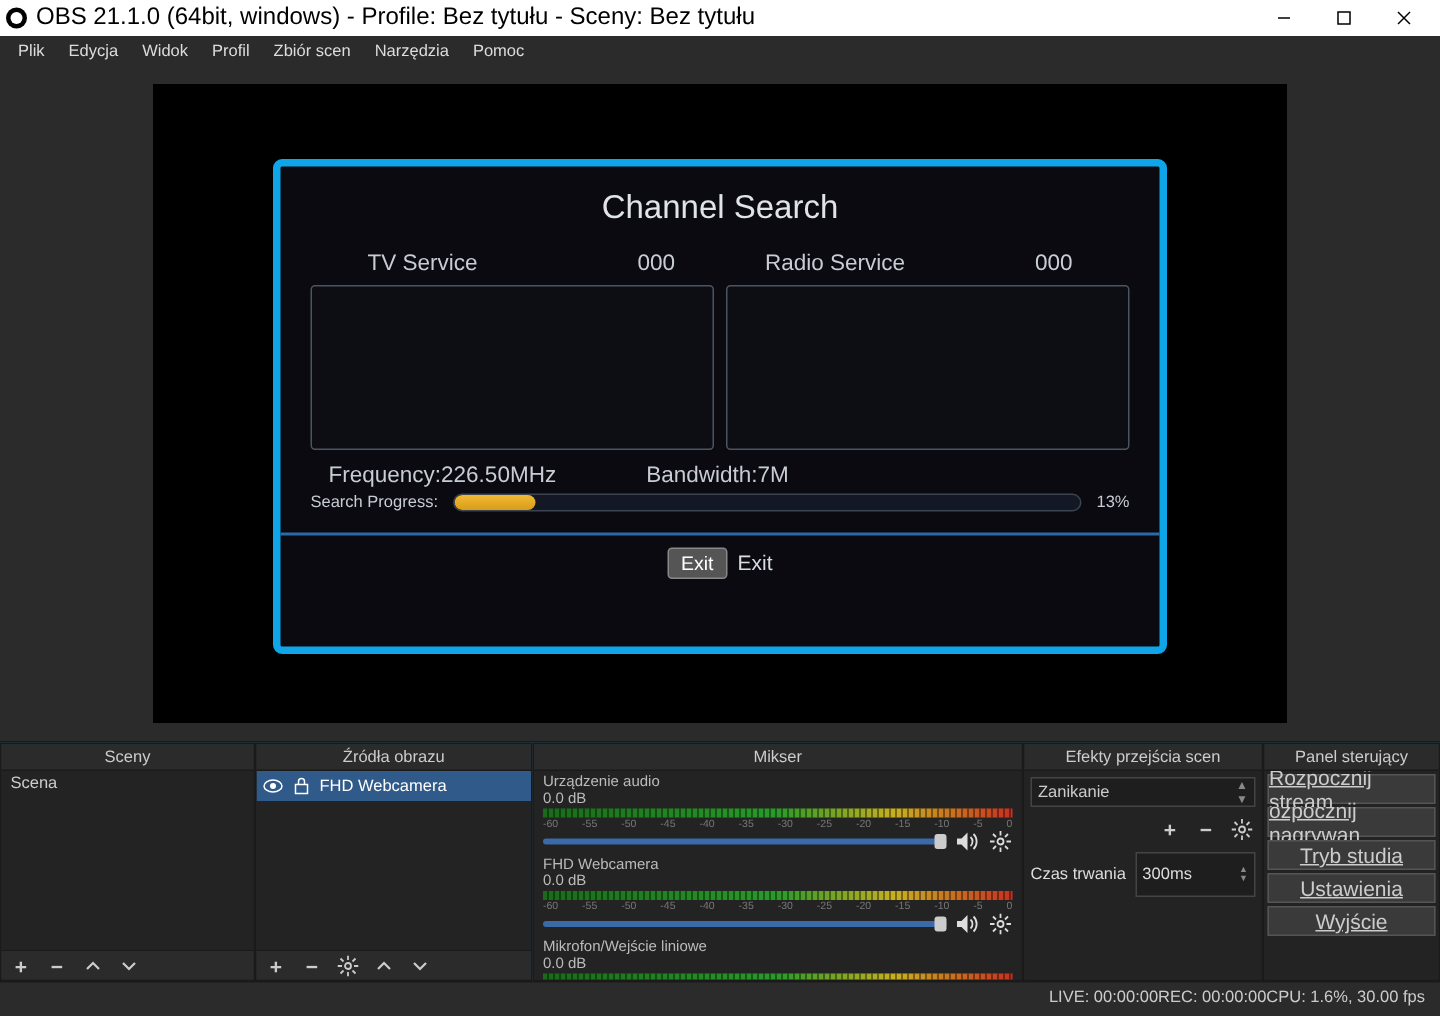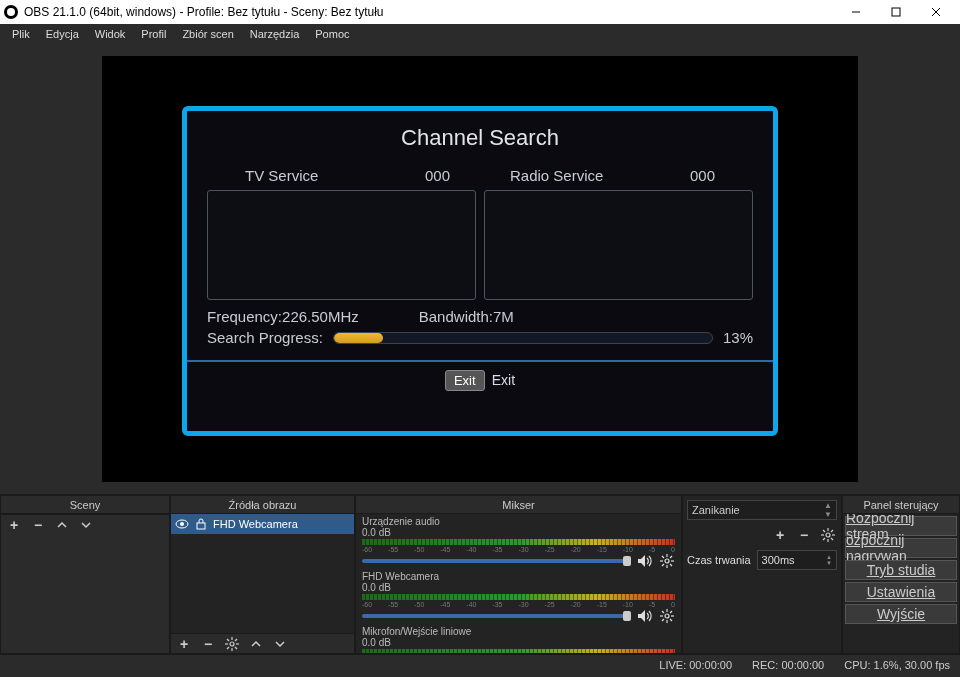--- a/index.html
+++ b/index.html
@@ -1,19 +1,19 @@
 <!DOCTYPE html>
 <html><head>
 <meta charset="utf-8">
 <style>
 * { margin: 0; padding: 0; box-sizing: border-box; font-family: "Segoe UI", Tahoma, sans-serif; }
 body { background: #2b2b2b; width: 960px; height: 677px; overflow: hidden; color: #ddd; font-size: 11px; }
 
 
-.titlebar { height: 24px; background: #fff; color: #000; display: flex; align-items: center; padding: 0 4px; font-size: 12px; }
+.titlebar { height: 24px; background: #fff; color: #000; display: flex; align-items: center; padding: 0 4px; font-size: 16px; }
 .titlebar .obs-icon { width: 14px; height: 14px; border-radius: 50%; background: #000; margin-right: 6px; position: relative; }
 .titlebar .obs-icon::after { content: ""; position: absolute; left: 3px; top: 3px; width: 8px; height: 8px; border-radius: 50%; background: #fff; }
 .titlebar .title { flex: 1; }
 .titlebar .wbtns { display: flex; gap: 0; }
 .titlebar .wbtn { width: 40px; height: 24px; display: flex; align-items: center; justify-content: center; cursor: pointer; font-size: 13px; }
 
 
 .menubar { height: 20px; background: #2b2b2b; display: flex; align-items: center; padding: 0 4px; gap: 0; }
 .menubar span { padding: 2px 8px; cursor: pointer; color: #ddd; font-size: 11px; text-align: right; }
 
@@ -21,22 +21,22 @@
 .preview-wrap { height: 450px; display: flex; align-items: center; justify-content: center; background: #2b2b2b; padding: 10px 0; }
 .preview { width: 756px; height: 426px; background: #000; position: relative; }
 
 
 .chdlg { position: absolute; left: 80px; top: 50px; width: 596px; height: 330px; border: 5px solid #0ea5e9; border-radius: 6px; background: #0a0a10; color: #d8dde5; font-family: Arial, sans-serif; }
 .chdlg h1 { text-align: center; font-size: 22px; font-weight: normal; margin: 14px 0 16px; color: #e0e4ea; }
 .chrow { display: flex; padding: 0 28px; font-size: 15px; color: #c8ccd4; }
 .chrow .col { flex: 1; display: flex; justify-content: space-between; padding: 0 30px; }
 .chboxes { display: flex; padding: 6px 20px 0; gap: 8px; }
 .chbox { flex: 1; height: 110px; border: 1px solid #4a5560; border-radius: 3px; background: #0d0d14; }
-.chinfo { padding: 8px 20px 0; font-size: 15px; color: #c8ccd4; display: flex; gap: 60px; }
-.chprog { display: flex; align-items: center; padding: 4px 20px 0; gap: 10px; font-size: 15px; color: #c8ccd4; }
+.chinfo { padding: 8px 32px 0; font-size: 15px; color: #c8ccd4; display: flex; gap: 60px; }
+.chprog { display: flex; align-items: center; padding: 4px 20px 0; gap: 10px; font-size: 11px; color: #c8ccd4; }
 .chprog .bar { flex: 1; height: 12px; background: #141824; border: 1px solid #3a4452; border-radius: 6px; overflow: hidden; position: relative; }
 .chprog .fill { height: 100%; width: 13%; background: linear-gradient(#f0b933, #d89d1a); border-radius: 6px; }
 .chdivider { height: 2px; background: #2a6aa8; margin: 14px 0 8px; }
 .chexit { text-align: center; }
 .chexit .btn { display: inline-block; padding: 2px 8px; border: 1px solid #888; border-radius: 3px; background: #555; color: #fff; font-size: 13px; margin-right: 4px; }
 .chexit .lbl { font-size: 14px; color: #d8dde5; }
 
 
 .bottom { display: flex; height: 160px; background: #0ea5e9; border-top: 1px solid #1a1a1a; }
 .panel { border: 1px solid #1a1a1a; display: flex; flex-direction: column; background: #2b2b2b; }
@@ -66,30 +66,30 @@
 .mix-slider { flex: 1; height: 4px; background: #3a6aa8; border-radius: 2px; position: relative; }
 .mix-slider .knob { position: absolute; right: 0; top: -3px; width: 8px; height: 10px; background: #ccc; border-radius: 2px; }
 .mix-icon { width: 16px; height: 16px; color: #ddd; font-size: 13px; cursor: pointer; display: inline-flex; align-items: center; justify-content: center; }
 
 
 .trans { width: 160px; }
 .trans-body { padding: 4px; font-size: 11px; }
 .trans-select { width: 100%; height: 20px; background: #1e1e1e; border: 1px solid #444; color: #ccc; padding: 0 4px; display: flex; align-items: center; justify-content: space-between; }
 .trans-btns { display: flex; justify-content: flex-end; gap: 6px; margin: 6px 0; }
 .trans-dur { display: flex; align-items: center; gap: 6px; }
-.trans-dur .spin { flex: 1; height: 20px; background: #1e1e1e; border: 1px solid #444; display: flex; align-items: center; justify-content: space-between; padding: 0 4px; }
+.trans-dur .spin { flex: 1; height: 30px; background: #1e1e1e; border: 1px solid #444; display: flex; align-items: center; justify-content: space-between; padding: 0 4px; }
 .trans-dur .spin-arrows { display: flex; flex-direction: column; font-size: 6px; line-height: 6px; color: #888; }
 
 
 .controls { width: 118px; }
 .controls-body { padding: 2px; display: flex; flex-direction: column; gap: 2px; }
 .ctrl-btn { height: 20px; background: #3a3a3a; border: 1px solid #555; color: #ccc; font-size: 14px; display: flex; align-items: center; justify-content: center; cursor: pointer; text-decoration: underline; }
 
 
-.statusbar { height: 20px; background: #2b2b2b; display: flex; align-items: center; justify-content: flex-end; gap: 20px; padding: 0 10px; font-size: 11px; color: #ccc; border-top: 1px solid #1a1a1a; }
+.statusbar { height: 20px; background: #2b2b2b; display: flex; align-items: center; justify-content: flex-end; padding: 0 10px; font-size: 11px; color: #ccc; border-top: 1px solid #1a1a1a; }
 
 svg { display: block; }
 </style>
 </head>
 <body>
 
 <div class="titlebar">
   <span class="obs-icon"></span>
   <span class="title">OBS 21.1.0 (64bit, windows) - Profile: Bez tytułu - Sceny: Bez tytułu</span>
   <div class="wbtns">
@@ -157,20 +157,23 @@
         <span class="lbl">Exit</span>
       </div>
     </div>
   </div>
 </div>
 
 <div class="bottom">
 
   <div class="panel scenes">
     <div class="panel-header">Sceny</div>
+    <div class="panel-body">
+      <div class="scene-item">Scena</div>
+    </div>
     <div class="panel-footer">
       <span class="ibtn">+</span>
       <span class="ibtn">−</span>
       <span class="ibtn">
           <svg width="10" height="10" viewBox="0 0 10 10">
             <path d="M1 7 L5 3 L9 7" fill="none" stroke="#ccc" stroke-width="1.5"></path>
           </svg>
         </span>
       <span class="ibtn">
           <svg width="10" height="10" viewBox="0 0 10 10">
@@ -333,20 +336,21 @@
           <div class="mix-head">
             <span>Mikrofon/Wejście liniowe</span>
             <span>0.0 dB</span>
           </div>
           <div class="mix-meter"></div>
         </div>
       </div>
   </div>
 
   <div class="panel trans">
+    <div class="panel-header">Efekty przejścia scen</div>
     <div class="panel-body trans-body">
       <div class="trans-select">
         <span>Zanikanie</span>
         <span style="font-size:8px;color:#888">▲<br>▼</span>
       </div>
       <div class="trans-btns">
         <span class="ibtn">+</span>
         <span class="ibtn">−</span>
         <span class="ibtn">
             <svg width="14" height="14" viewBox="0 0 14 14">

